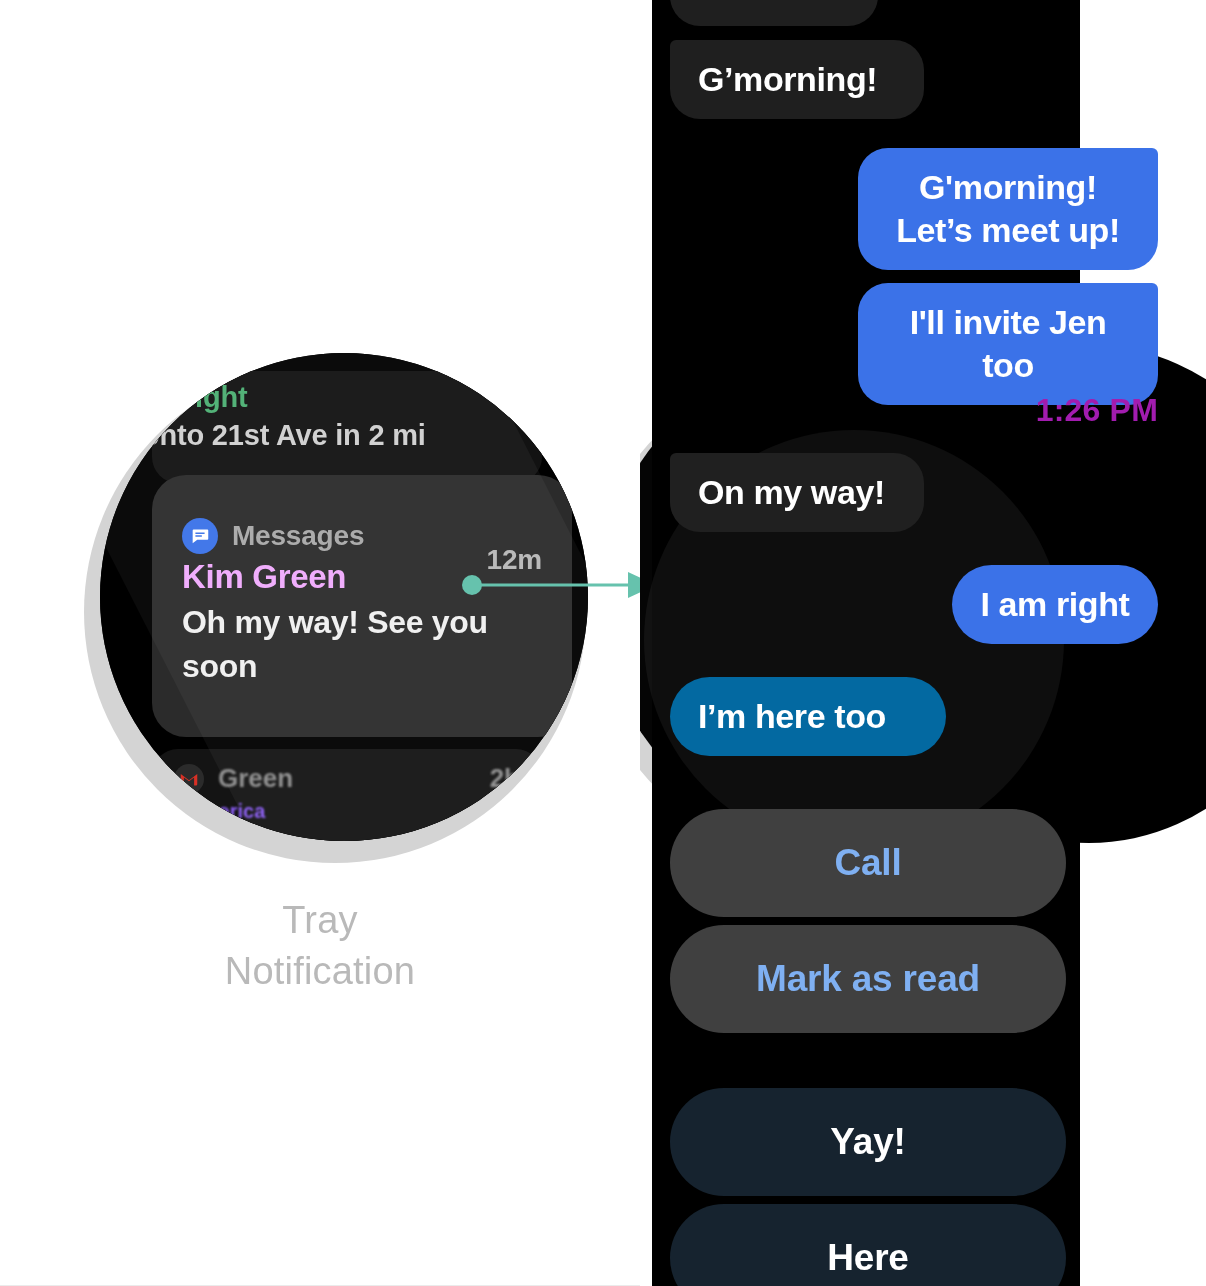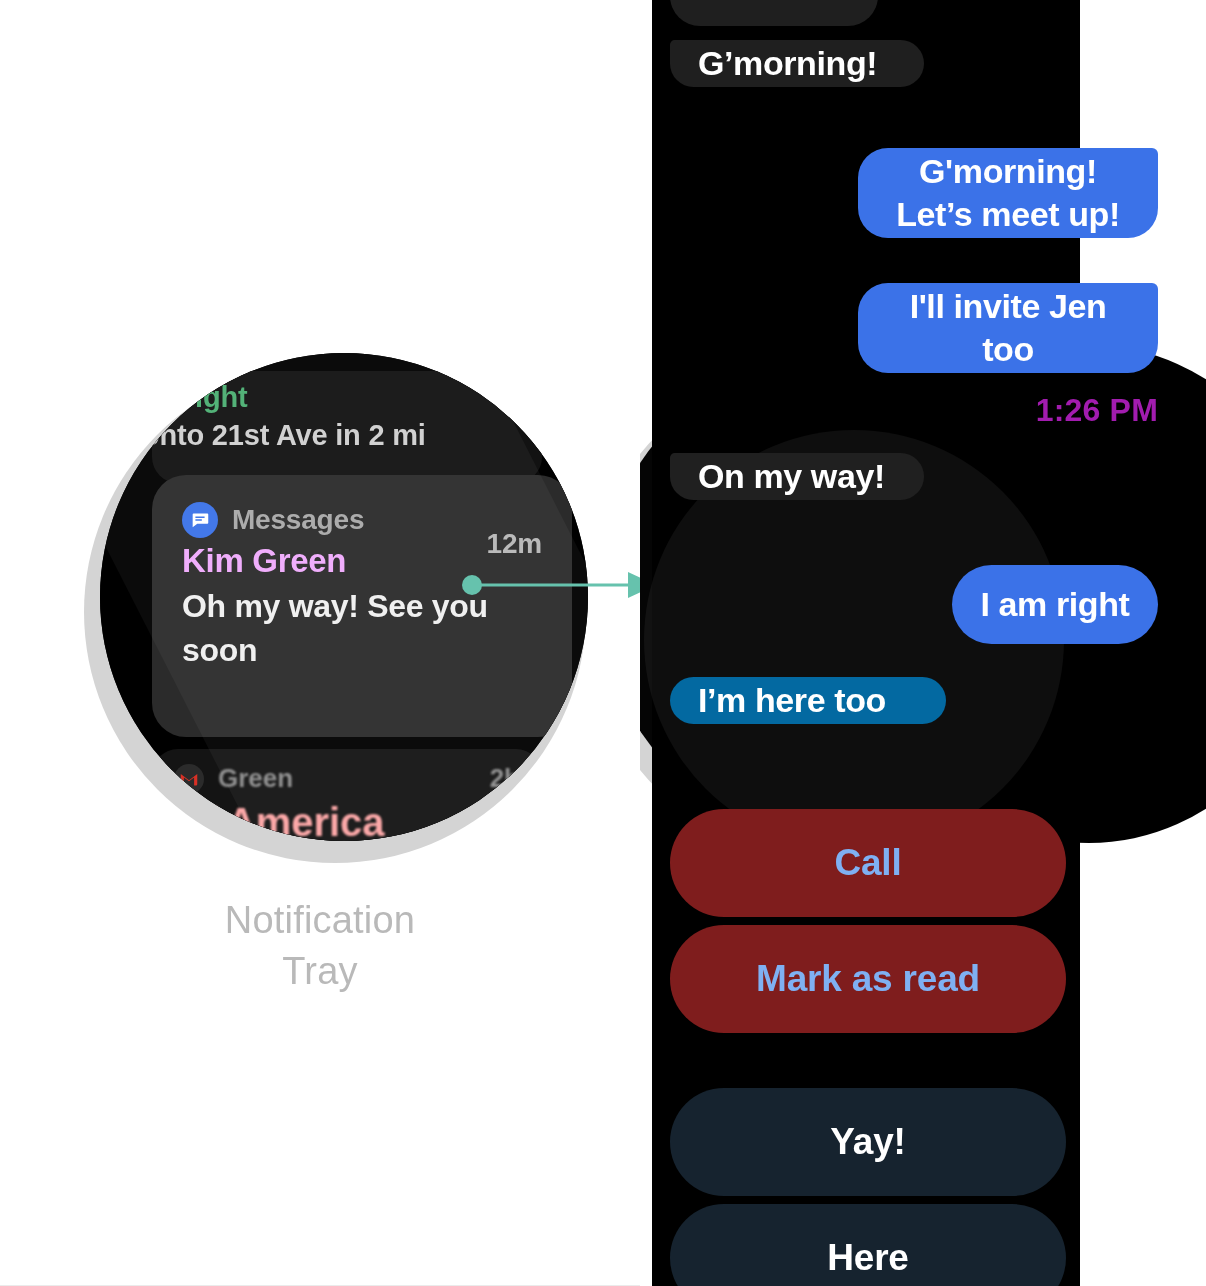--- a/index.html
+++ b/index.html
@@ -78,21 +78,21 @@
   }
 
   
   .notif-card {
     position: absolute;
     left: 52px; top: 122px;
     width: 420px; height: 262px;
     background: #2b2b2b;
     border-radius: 34px;
     box-sizing: border-box;
-    padding: 28px 30px 0 30px;
+    padding: 44px 30px 0 30px;
   }
   .notif-head {
     display: flex;
     align-items: center;
     height: 34px;
   }
   .msg-icon {
     width: 36px; height: 36px;
     border-radius: 50%;
     background: #3b72e8;
@@ -165,22 +165,22 @@
     filter: blur(0.8px);
   }
   .gm-time {
     margin-left: auto;
     color: #8e8e8e;
     font-size: 26px;
     font-weight: bold;
     filter: blur(0.8px);
   }
   .gm-body {
-    color: #fca5a5;
-    font-size: 40px;
+    color: #8b5cf6;
+    font-size: 20px;
     font-weight: bold;
     margin-top: 6px;
     margin-left: -28px;
     filter: blur(0.8px);
   }
 
   
   .watch-glare {
     position: absolute;
     left: -40px; top: 104px;
@@ -269,21 +269,21 @@
     pointer-events: none;
   }
 
   .bubble {
     position: absolute;
     box-sizing: border-box;
     font-size: 34px;
     font-weight: bold;
     letter-spacing: -0.4px;
     line-height: 1.26;
-    padding: 2px 28px;
+    padding: 18px 28px;
     color: #ffffff;
   }
   .bubble.incoming {
     background: #1f1f1f;
     border-radius: 6px 30px 30px 30px;
     left: 30px;
   }
   .bubble.outgoing {
     background: #3b72e8;
     border-radius: 30px 6px 30px 30px;
@@ -308,21 +308,21 @@
     width: 396px;
     box-sizing: border-box;
     border-radius: 54px;
     display: flex;
     align-items: center;
     justify-content: center;
     font-size: 37px;
     font-weight: bold;
     letter-spacing: -0.2px;
   }
-  .action-btn.dark { background: #7f1d1d; color: #7fb0f2; }
+  .action-btn.dark { background: #404040; color: #7fb0f2; }
   .action-btn.reply { background: #16232f; color: #ffffff; }
 
   .bottom-rule {
     position: absolute;
     left: 0; bottom: 0;
     width: 640px; height: 1px;
     background: #ebebeb;
   }
 </style>
 </head>
@@ -366,22 +366,22 @@
           <span class="gm-time">2h</span>
         </div>
         <div class="gm-body">k of America</div>
       </div>
 
       <div class="watch-glare"></div>
     </div>
   </div>
 
   <div class="caption">
+    <div>Tray</div>
     <div>Notification</div>
-    <div>Tray</div>
   </div>
 
   <div class="bottom-rule"></div>
 </div>
 
 <svg id="connector" viewBox="0 0 200 60" width="200" height="60">
   <circle cx="12" cy="25" r="10" fill="#66c2ad"></circle>
   <line x1="12" y1="25" x2="172" y2="25" stroke="#66c2ad" stroke-width="3"></line>
   <polygon points="168,12 196,25 168,38" fill="#66c2ad"></polygon>
 </svg>

